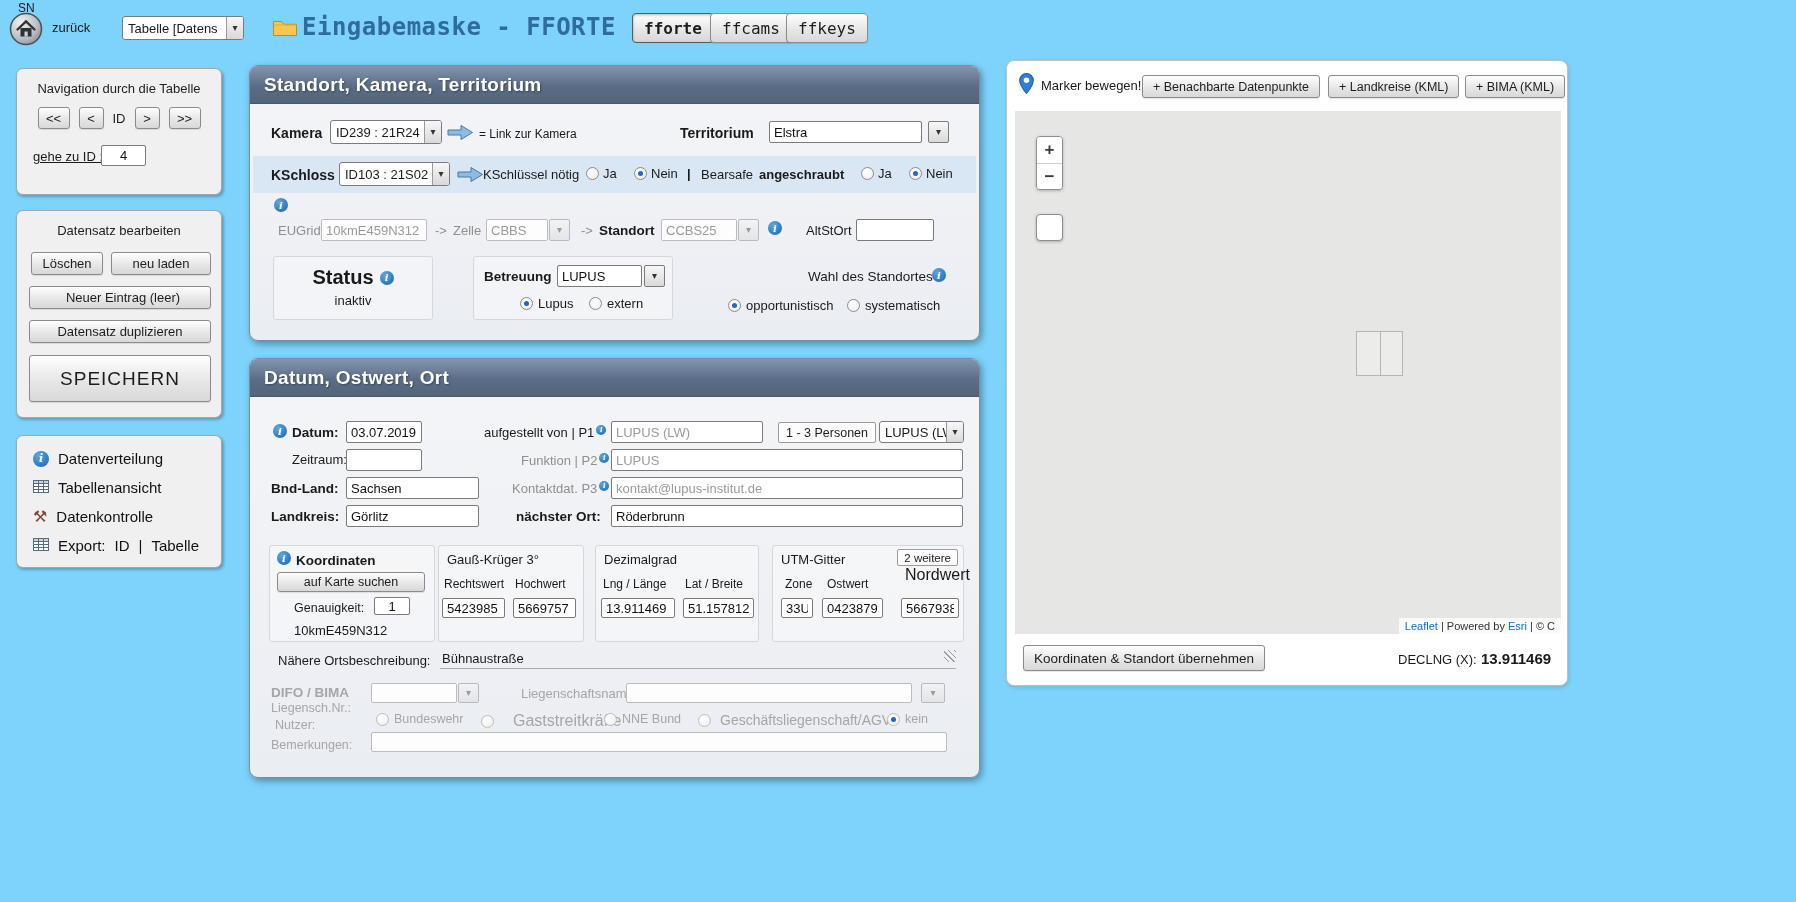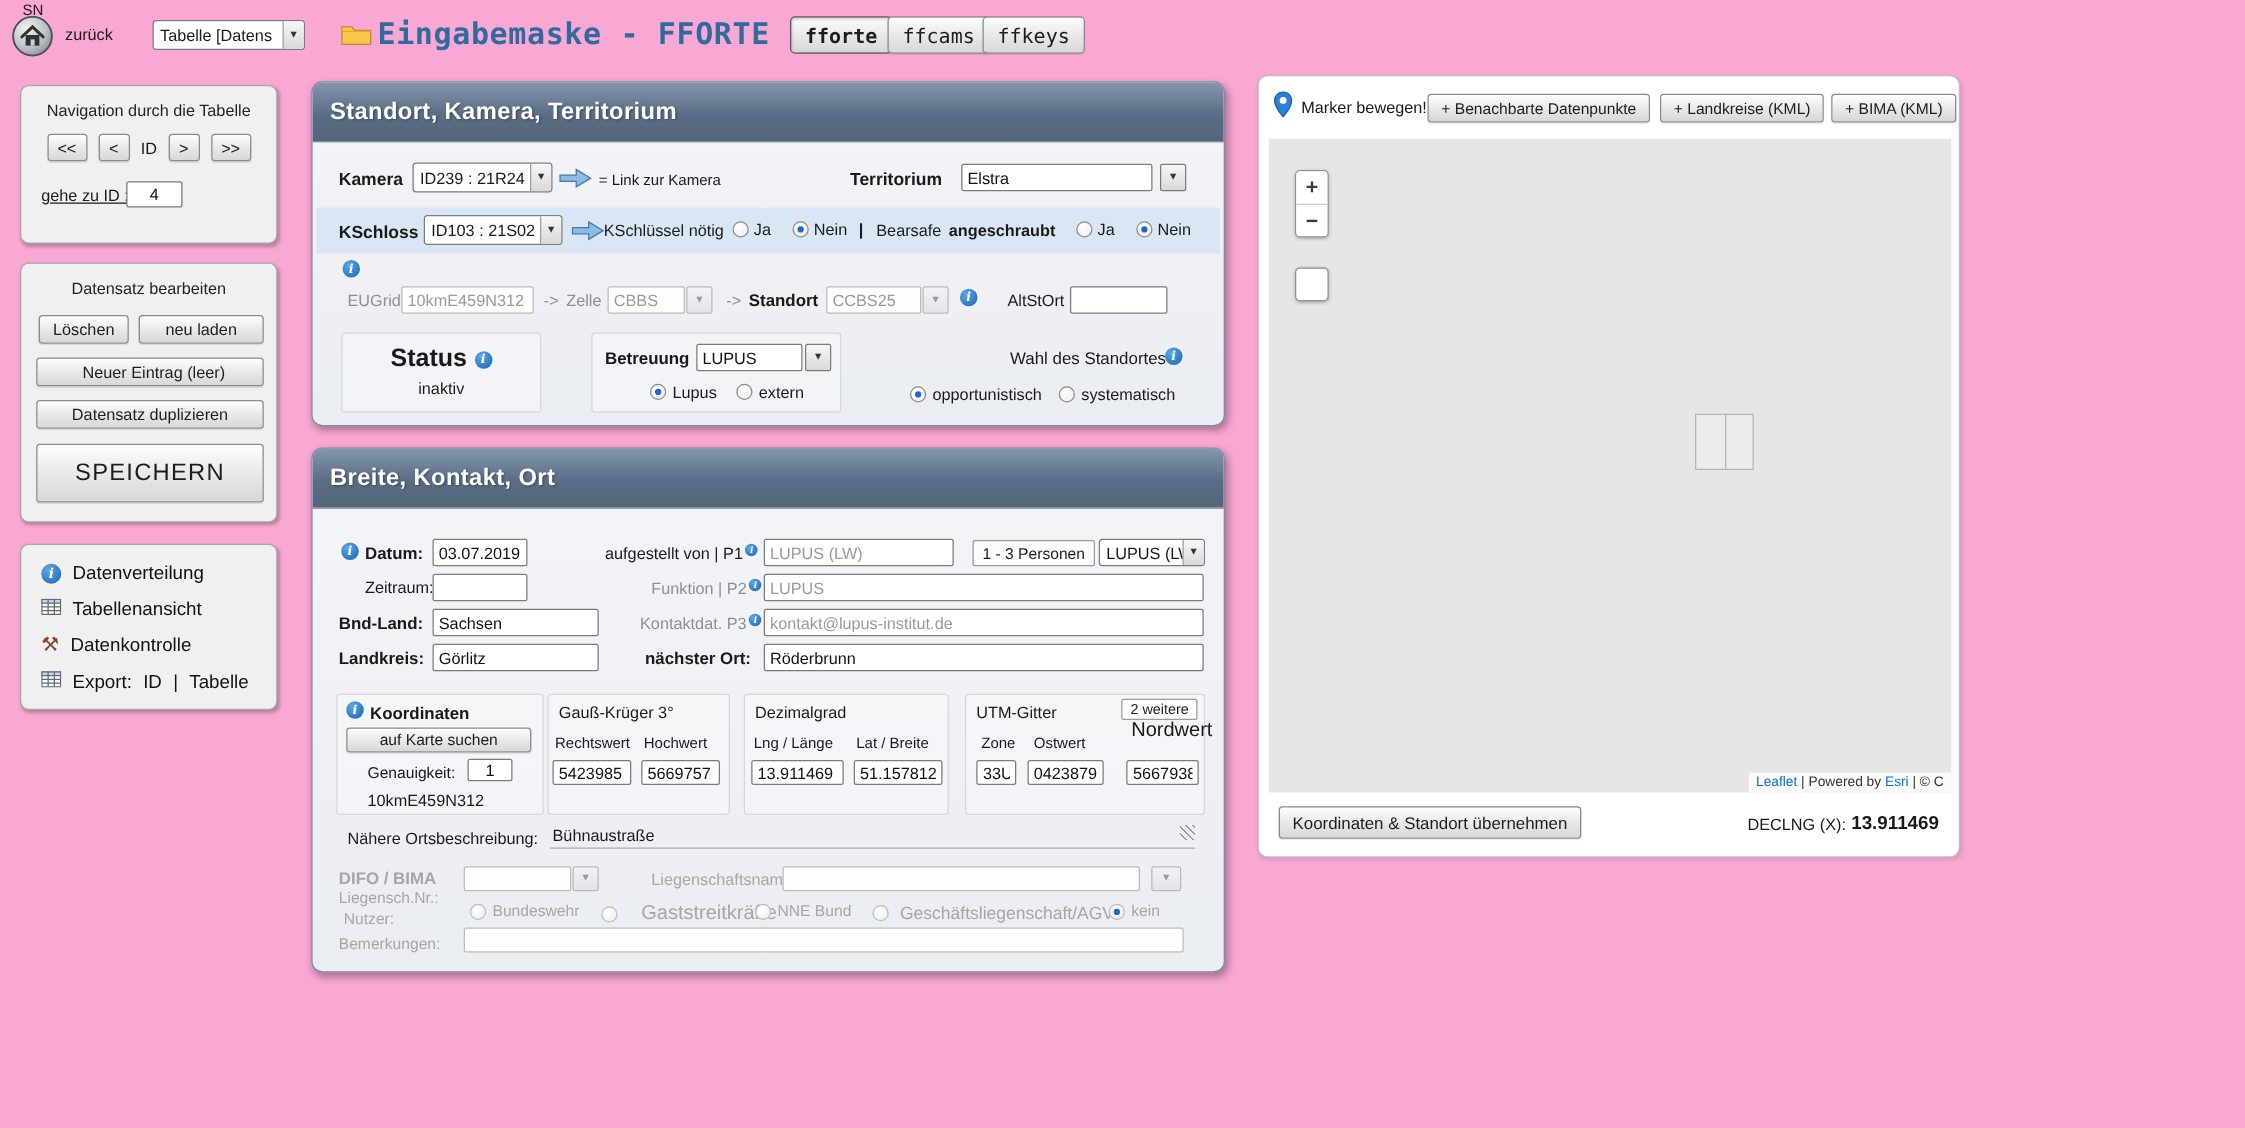--- a/index.html
+++ b/index.html
@@ -1,18 +1,18 @@
 <!DOCTYPE html>
 <html><head>
 <meta charset="utf-8">
 <style>
   * { margin:0; padding:0; box-sizing:border-box; }
   html,body { background:#fff; }
   body { font-family:"Liberation Sans",sans-serif; }
-  .canvas { position:relative; width:1796px; height:902px; background:#f9a8d4; overflow:hidden;
+  .canvas { position:relative; width:1796px; height:902px; background:#7dd3fc; overflow:hidden;
             font-size:13px; color:#1a1a1a; }
   .p { position:absolute; }
   .lbl { position:absolute; white-space:nowrap; line-height:1.15; }
   .b { font-weight:bold; }
   .dim { color:#8f8f8f; }
 
   
   .btn { display:inline-flex; align-items:center; justify-content:center; white-space:nowrap;
          background:linear-gradient(#fefefe,#e7e7e7 55%,#d8d8d8);
          border:1px solid #8b8b8b; border-radius:3px;
@@ -25,21 +25,21 @@
   
   .sbox { position:absolute; left:16px; width:206px; background:#f0f0f0; border:1px solid #a6a6a6;
           border-radius:7px; box-shadow:1.5px 2px 3px rgba(0,0,0,.25); }
   .sbox-title { position:absolute; width:100%; text-align:center; font-size:13px; color:#222; }
   .linkrow { display:flex; align-items:center; gap:9px; font-size:15px; color:#111; }
   .linktext { cursor:pointer; }
 
   
   .panel { position:absolute; width:731px; border:1px solid #7d8aa0; border-radius:9px;
            background:linear-gradient(#f4f5f8,#eaedf2); box-shadow:2px 3px 7px rgba(0,0,0,.35); }
-  .panel-header { height:48px; border-radius:8px 8px 0 0;
+  .panel-header { height:38px; border-radius:8px 8px 0 0;
            background:linear-gradient(#8496ad,#5b6d86 55%,#536579);
            color:#fff; font-size:19px; font-weight:bold; letter-spacing:.3px;
            display:flex; align-items:center; padding:0 14px;
            text-shadow:1px 1px 2px rgba(0,0,0,.35); border-bottom:1px solid #46586f; }
   .panel-body { position:relative; }
   .hl-row { position:absolute; background:#d9e7f5; }
   .grpbox { position:absolute; border:1px solid #d4d7dc; border-radius:3px; background:rgba(255,255,255,.35); }
 
   
   .inp { position:absolute; height:22px; border:1px solid #7b7b7b; background:#fff;
@@ -300,21 +300,21 @@
         </div>
         <div class="radrow" style="left:142px;top:42px;gap:5px;">
           <span class="radio"></span>
           <span>systematisch</span>
         </div>
       </div>
     </div>
   </section>
 
   <section class="panel" style="left:249px;top:358px;height:420px;">
-    <div class="panel-header">Breite, Kontakt, Ort</div>
+    <div class="panel-header">Datum, Ostwert, Ort</div>
     <div class="panel-body" style="height:381px;">
 
       <span class="p info" style="left:23px;top:27px;"></span>
       <span class="lbl b" style="left:42px;top:28px;font-size:13.5px;">Datum:</span>
       <input class="inp" style="left: 96px; top: 24px; width: 76px;" value="03.07.2019">
       <span class="lbl" style="left:234px;top:28px;"><span>aufgestellt von | P1</span><span class="info sup"></span></span>
       <input class="inp grayv" style="left: 361px; top: 24px; width: 152px;" value="LUPUS (LW)">
       <button class="p btn litebtn" style="left:528px;top:25px;height:21px;font-size:12.5px;padding:0 7px;">1 - 3 Personen</button>
       <div class="fsel" style="left:629px;top:24px;width:85px;height:22px;">
         <span class="txt">LUPUS (LW</span>

